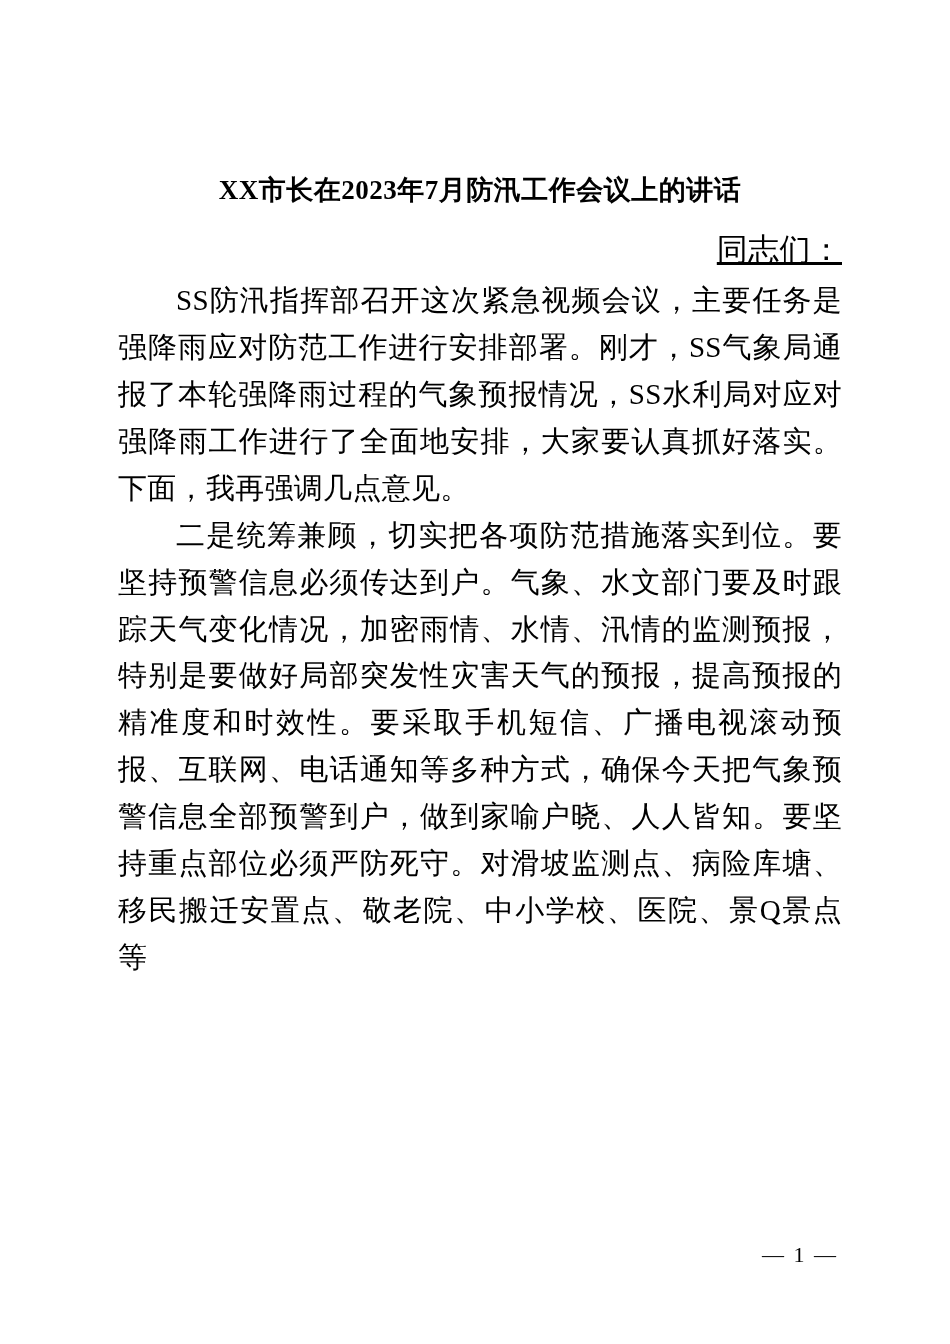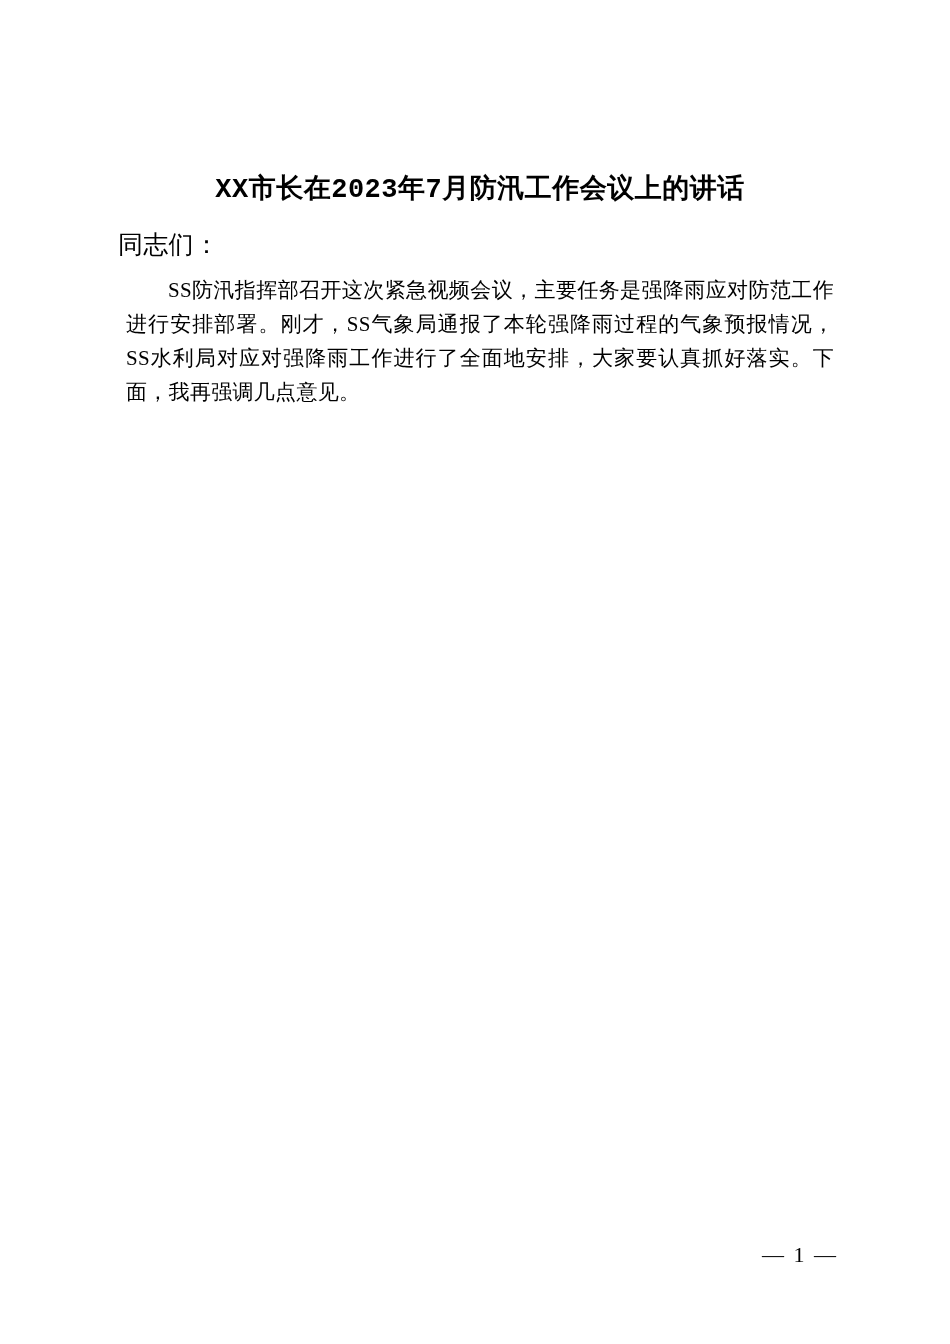--- a/index.html
+++ b/index.html
@@ -22,33 +22,34 @@
     padding: 170px 108px 60px 118px;
     position: relative;
   }
   .doc-title {
     text-align: center;
     font-size: 27px;
     font-weight: bold;
     letter-spacing: 0.5px;
     line-height: 1.5;
     margin: 0 0 14px 0;
-    font-family: Liberation Mono, monospace;
+    font-family: Liberation Serif, serif;
   }
   .salutation {
-    font-size: 25px;
+    font-size: 31px;
     line-height: 1.62;
     margin: 0 0 2px 0;
-    text-align: left;
+    text-align: right;
     letter-spacing: 0.3px;
+    text-decoration: underline;
   }
   .para {
-    font-size: 21px;
+    font-size: 29px;
     line-height: 1.62;
-    margin: 8px;
+    margin: 0;
     text-align: justify;
     text-justify: inter-ideograph;
     text-indent: 2em;
     letter-spacing: 0.3px;
   }
   .page-number {
     position: absolute;
     bottom: 76px;
     right: 112px;
     font-size: 22px;
@@ -61,16 +62,17 @@
 
 <div class="page">
 
   <h1 class="doc-title">XX市长在2023年7月防汛工作会议上的讲话</h1>
 
   <p class="salutation">同志们：</p>
 
   <p class="para">SS防汛指挥部召开这次紧急视频会议，主要任务是强降雨应对防范工作进行安排部署。刚才，SS气象局通报了本轮强降雨过程的气象预报情况，SS水利局对应对强降雨工作进行了全面地安排，大家要认真抓好落实。下面，我再强调几点意见。</p>
 
 
+  <p class="para">二是统筹兼顾，切实把各项防范措施落实到位。要坚持预警信息必须传达到户。气象、水文部门要及时跟踪天气变化情况，加密雨情、水情、汛情的监测预报，特别是要做好局部突发性灾害天气的预报，提高预报的精准度和时效性。要采取手机短信、广播电视滚动预报、互联网、电话通知等多种方式，确保今天把气象预警信息全部预警到户，做到家喻户晓、人人皆知。要坚持重点部位必须严防死守。对滑坡监测点、病险库塘、移民搬迁安置点、敬老院、中小学校、医院、景Q景点等</p>
 
   <div class="page-number">— 1 —</div>
 
 </div>
 
 </body></html>

